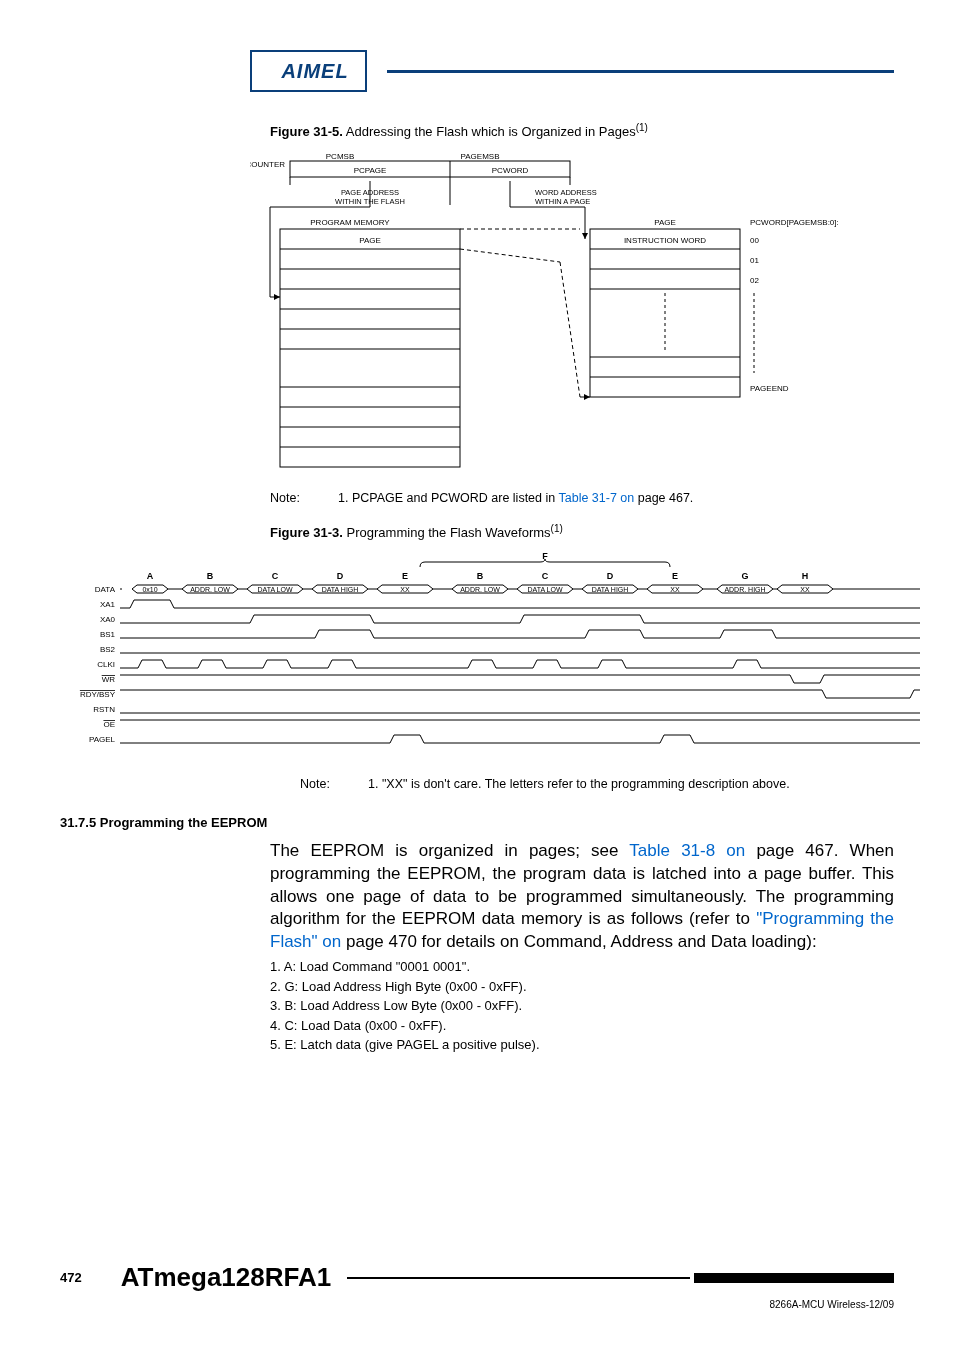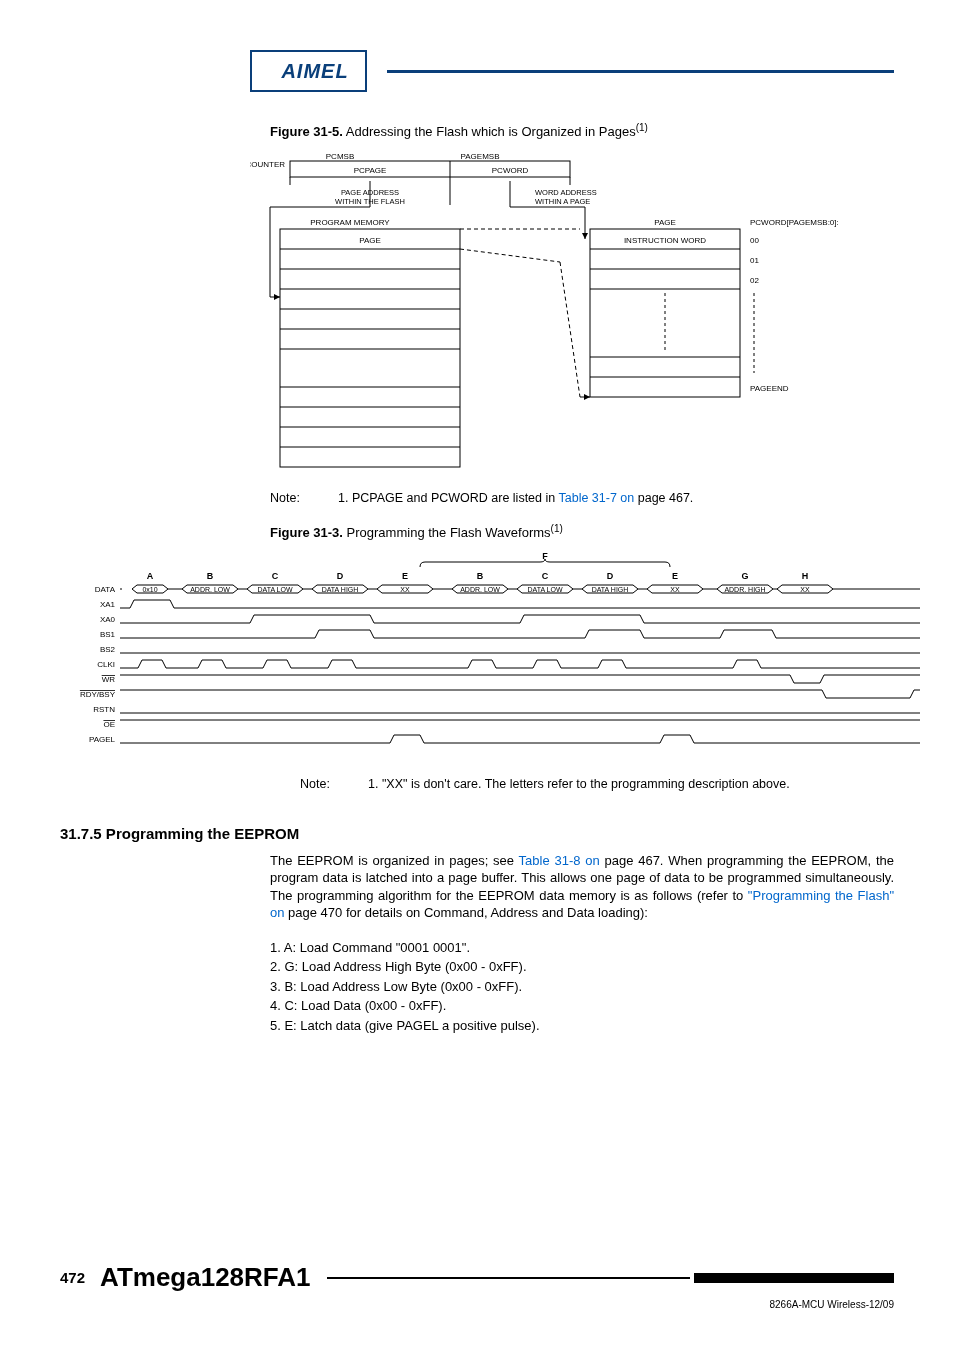--- a/index.html
+++ b/index.html
@@ -56,51 +56,51 @@
     font-size: 12.5px;
     margin-left: 210px;
     margin-top: 14px;
     margin-bottom: 18px;
     gap: 8px;
   }
   .note-label { width: 60px; }
   .note-body { flex: 1; }
   .link { color: #0066cc; }
   .section-head {
-    font-size: 15px;
+    font-size: 13px;
     font-weight: bold;
-    margin-top: 34px;
+    margin-top: 24px;
     margin-bottom: 10px;
   }
   .body-text {
-    font-size: 13px;
+    font-size: 17px;
     margin-left: 210px;
     line-height: 1.35;
     text-align: justify;
-    margin-bottom: 16px;
+    margin-bottom: 3px;
   }
   .step {
     font-size: 13px;
     margin-left: 210px;
     line-height: 1.5;
   }
   .footer {
     position: absolute;
     bottom: 40px;
     left: 60px;
     right: 60px;
   }
   .footer-top {
     display: flex;
     align-items: center;
   }
   .page-num {
-    font-size: 15px;
+    font-size: 13px;
     font-weight: bold;
-    margin-right: 15px;
+    margin-right: 39px;
   }
   .chip-name {
     font-size: 26px;
     font-weight: bold;
     margin-right: 16px;
   }
   .footer-rule-thin { height: 2px; background: #000; flex:1; margin-right:4px; }
   .footer-rule-thick { height: 10px; background: #000; width: 200px; }
   .doc-id {
     font-size: 10px;

